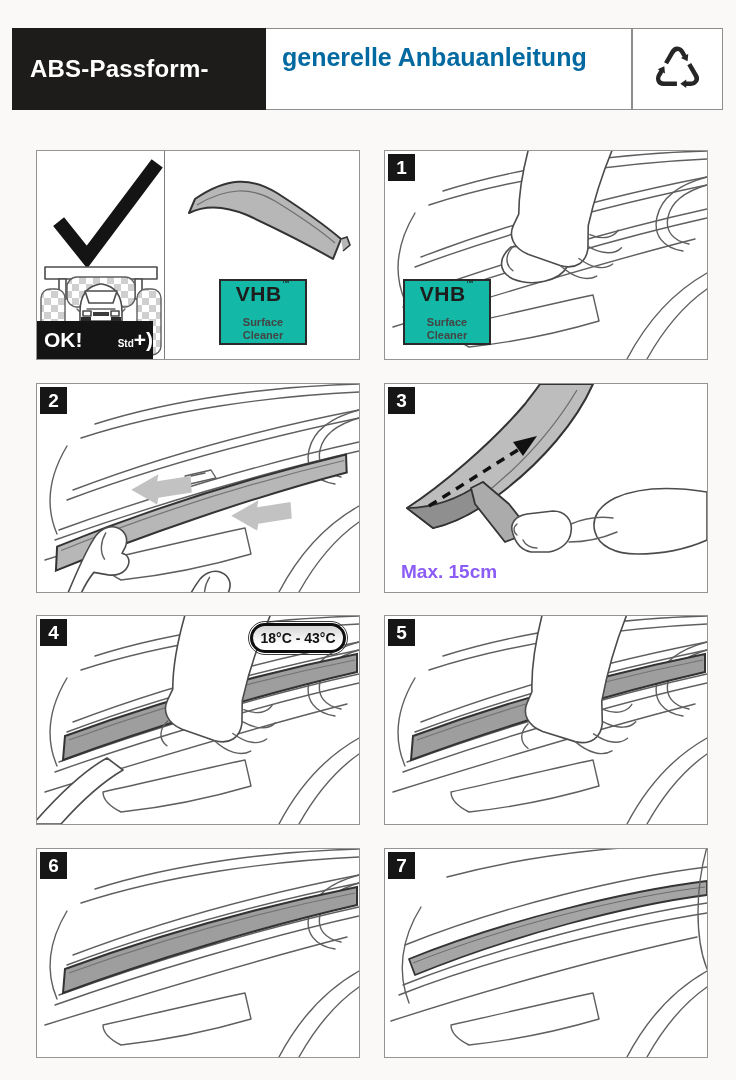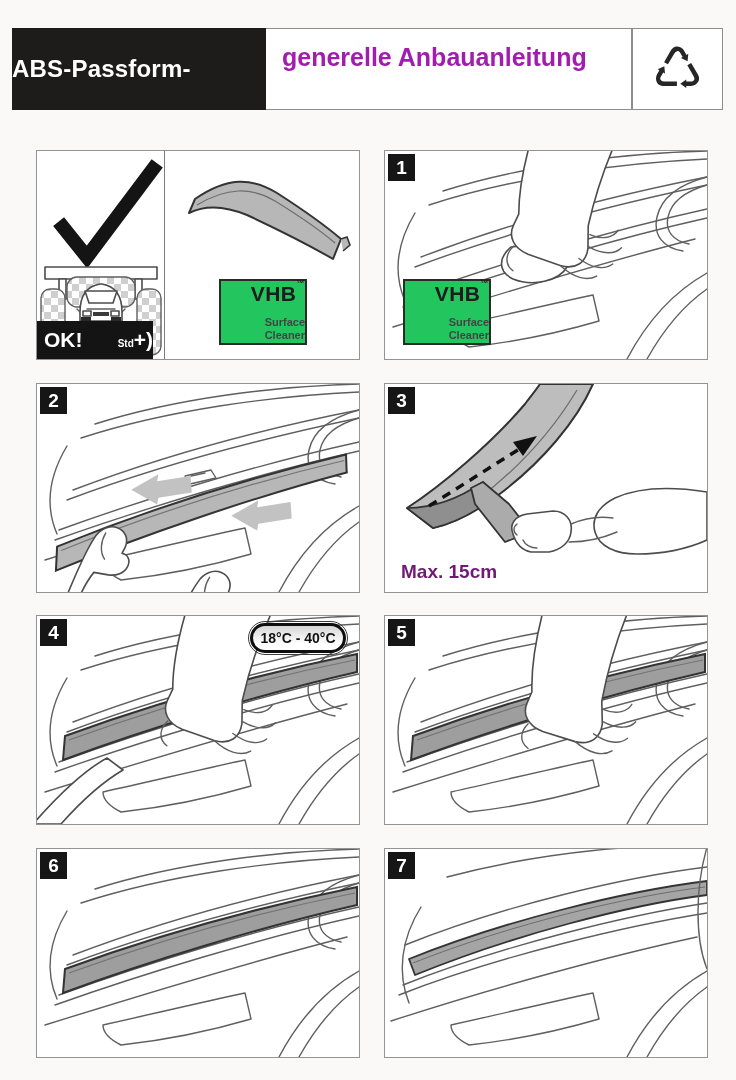--- a/index.html
+++ b/index.html
@@ -6,27 +6,27 @@
   body{
     width:736px;height:1080px;position:relative;overflow:hidden;
     background:#faf9f7;
     font-family:"Liberation Sans", sans-serif;
     color:#151515;
   }
   
   .header{position:absolute;left:12px;top:28px;width:711px;height:82px;display:flex;}
   .header-black{
     width:254px;background:#1d1c1a;color:#fff;display:flex;flex-direction:column;
-    justify-content:center;box-sizing:border-box;
+    justify-content:center;padding-left:18px;box-sizing:border-box;
   }
   .header-black .t{font-weight:bold;font-size:24px;line-height:1.15;letter-spacing:.2px;}
   .header-title{
     flex:1;background:#fff;border:1px solid #8d8d8d;border-left:none;
     display:flex;align-items:flex-start;padding:14px 0 0 16px;box-sizing:border-box;
-    font-weight:bold;font-size:25px;color:#a21caf;
+    font-weight:bold;font-size:25px;color:#0369a1;
   }
   .header-recycle{
     width:91px;background:#fff;border:1px solid #8d8d8d;border-left:1px solid #8d8d8d;
     display:flex;align-items:center;justify-content:center;box-sizing:border-box;
   }
   .recycle-glyph{font-family:"DejaVu Sans",sans-serif;font-size:58px;line-height:1;color:#262626;}
   
   .panel{
     position:absolute;width:322px;height:208px;background:#fff;
     border:1px solid #949494;box-sizing:content-box;overflow:hidden;
@@ -36,42 +36,42 @@
   svg.art{position:absolute;left:0;top:0;width:322px;height:208px;display:block;}
   .ln{fill:none;stroke:#5f5f5f;stroke-width:1.4;stroke-linecap:round;stroke-linejoin:round;}
   .wfill{fill:#ffffff;stroke:#4c4c4c;stroke-width:1.6;stroke-linecap:round;stroke-linejoin:round;}
   
   .badge{
     position:absolute;top:3px;left:3px;width:27px;height:27px;background:#161616;
     color:#fff;font-weight:bold;font-size:19px;display:flex;align-items:center;justify-content:center;
     z-index:5;
   }
   .vhb-box{
-    position:absolute;width:84px;height:62px;background:#22c55e;border:2px solid #2a2a2a;
-    display:flex;flex-direction:column;align-items:flex-end;justify-content:center;z-index:4;
+    position:absolute;width:84px;height:62px;background:#14b8a6;border:2px solid #2a2a2a;
+    display:flex;flex-direction:column;align-items:center;justify-content:center;z-index:4;
   }
   .vhb-brand{font-weight:bold;font-size:21px;line-height:1;color:#1d1d1d;letter-spacing:.5px;}
   .vhb-tm{font-size:8px;font-weight:bold;vertical-align:super;position:relative;top:-7px;}
   .vhb-sub{font-size:11px;font-weight:bold;color:#444;line-height:1.15;margin-top:12px;text-align:center;}
   .okbar{
     position:absolute;left:0;bottom:0;width:116px;height:38px;background:#141414;color:#fff;
     display:flex;align-items:baseline;padding-left:7px;box-sizing:border-box;z-index:4;
     font-weight:bold;font-size:21px;line-height:38px;
   }
   .ok-small{font-size:10px;}
   .intro-divider{position:absolute;left:127px;top:0;bottom:0;width:1px;background:#7d7d7d;z-index:3;}
   .temp-pill{
     position:absolute;top:7px;right:13px;width:90px;height:24px;z-index:5;
     border:3px solid #0f0f0f;border-radius:15px;
     outline:1.5px solid #3c3c3c;outline-offset:1px;
     background:linear-gradient(180deg,#d6d6d6,#ffffff 75%);
     display:flex;align-items:center;justify-content:center;
     font-weight:bold;font-size:14px;color:#111;
   }
-  .maxnote{position:absolute;left:16px;bottom:9px;font-weight:bold;font-size:19px;color:#701a75;z-index:5;}
+  .maxnote{position:absolute;left:16px;bottom:9px;font-weight:bold;font-size:19px;color:#8b5cf6;z-index:5;}
   .hidden-defs{position:absolute;width:0;height:0;overflow:hidden;}
 </style>
 </head>
 <body>
 
 <svg class="hidden-defs" aria-hidden="true">
   <defs>
     <pattern id="checker" width="14" height="14" patternUnits="userSpaceOnUse">
       <rect width="14" height="14" fill="#ffffff"></rect>
       <rect width="7" height="7" fill="#cfcfcf"></rect>
@@ -222,21 +222,21 @@
 
 <div class="panel p-c1 p-r3">
   <svg class="art" viewBox="0 0 322 208">
     <use href="#car-scene"></use>
     <use href="#strip-band" fill="#9e9e9e" stroke="#333"></use>
 
     <path class="wfill" d="M-4,208 C24,176 48,154 70,142 L86,154 C62,168 40,190 24,208 Z"></path>
     <use href="#press-hand" transform="translate(150,96) rotate(16)"></use>
   </svg>
   <div class="badge">4</div>
-  <div class="temp-pill">18°C - 40°C</div>
+  <div class="temp-pill">18°C - 43°C</div>
 </div>
 
 <div class="panel p-c2 p-r3">
   <svg class="art" viewBox="0 0 322 208">
     <use href="#car-scene"></use>
     <use href="#strip-band" fill="#9e9e9e" stroke="#333"></use>
     <use href="#press-hand" transform="translate(162,98) rotate(14)"></use>
   </svg>
   <div class="badge">5</div>
 </div>

